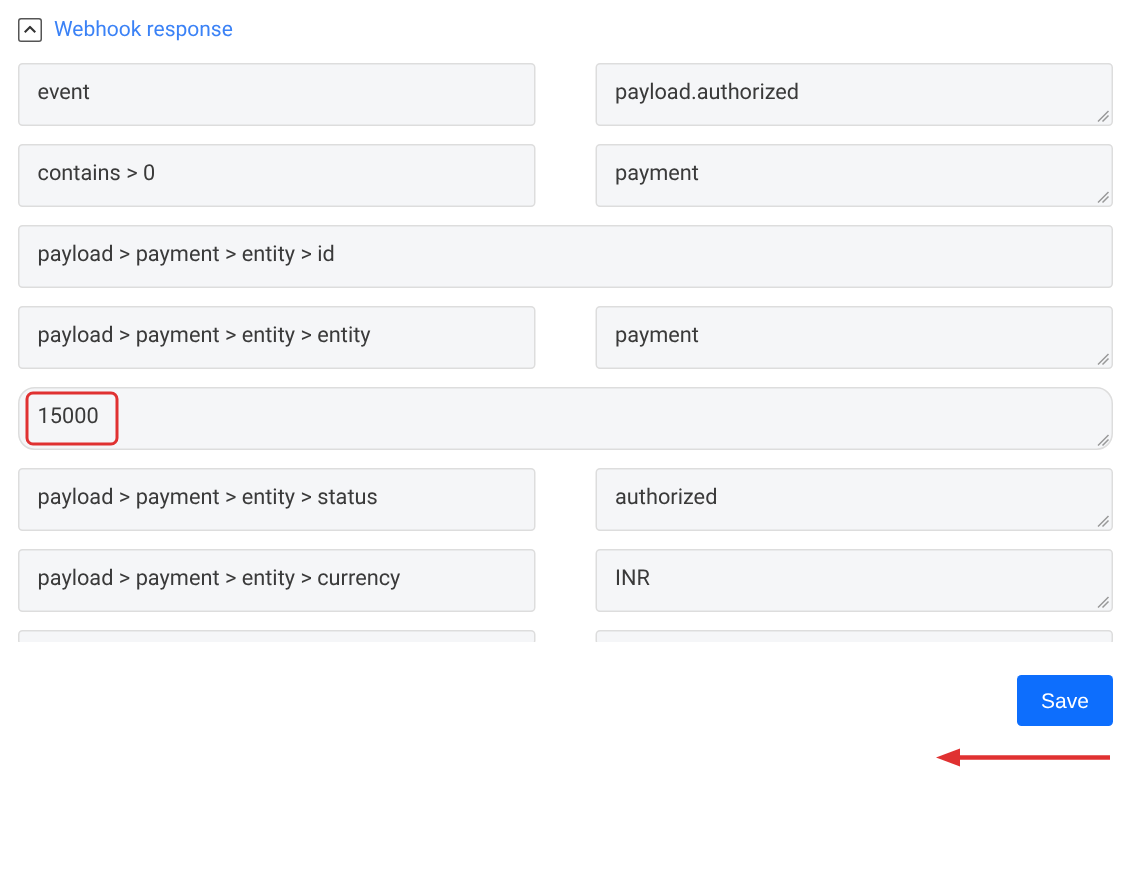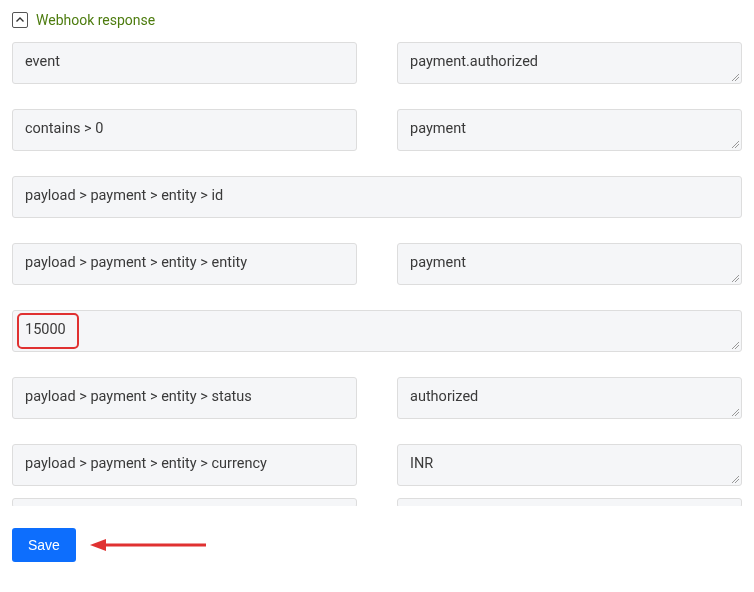--- a/index.html
+++ b/index.html
@@ -25,26 +25,26 @@
     border-radius: 2px;
     display: flex;
     align-items: center;
     justify-content: center;
     cursor: pointer;
     background: #fff;
   }
   .collapse-btn svg { display: block; }
   .section-title {
     font-size: 14px;
-    color: #4d7c0f;
+    color: #3b82f6;
   }
   .rows {
     display: flex;
     flex-direction: column;
-    gap: 25px;
+    gap: 12px;
   }
   .row {
     display: flex;
     gap: 40px;
   }
   .key-field, .val-field {
     flex: 1 1 0;
     min-width: 0;
   }
   .field {
@@ -90,22 +90,23 @@
     margin-top: 12px;
   }
   .cutoff .field {
     padding: 4px 12px;
     min-height: 0;
     height: 8px;
   }
   .footer {
     margin-top: 22px;
     display: flex;
-    align-items: center;
+    align-items: flex-end;
     gap: 12px;
+    flex-direction: column;
   }
   .save-btn {
     background: #0d6efd;
     color: #fff;
     border: none;
     border-radius: 3px;
     padding: 9px 16px;
     font-size: 14px;
     cursor: pointer;
   }
@@ -126,21 +127,21 @@
   <span class="section-title">Webhook response</span>
 </div>
 
 <div class="rows">
 
   <div class="row">
     <div class="key-field">
         <div class="field">event</div>
       </div>
     <div class="val-field">
-        <div class="field"><span>payment.authorized</span><span class="resize-handle">
+        <div class="field"><span>payload.authorized</span><span class="resize-handle">
             <svg width="10" height="10">
               <path d="M2 9 L9 2 M5 9 L9 5" stroke="#999" stroke-width="1" fill="none"></path>
             </svg>
           </span></div>
       </div>
   </div>
 
   <div class="row">
     <div class="key-field">
         <div class="field">contains &gt; 0</div>
@@ -168,21 +169,21 @@
         <div class="field"><span>payment</span><span class="resize-handle">
             <svg width="10" height="10">
               <path d="M2 9 L9 2 M5 9 L9 5" stroke="#999" stroke-width="1" fill="none"></path>
             </svg>
           </span></div>
       </div>
   </div>
 
   <div class="row">
     <div class="val-field">
-        <div class="field" style="position:relative;"><span>15000</span><span class="highlight-box"></span><span class="resize-handle">
+        <div class="field" style="position:relative;border-radius:11px;"><span>15000</span><span class="highlight-box"></span><span class="resize-handle">
             <svg width="10" height="10">
               <path d="M2 9 L9 2 M5 9 L9 5" stroke="#999" stroke-width="1" fill="none"></path>
             </svg>
           </span></div>
       </div>
   </div>
 
   <div class="row">
     <div class="key-field">
         <div class="field">payload &gt; payment &gt; entity &gt; status</div>

